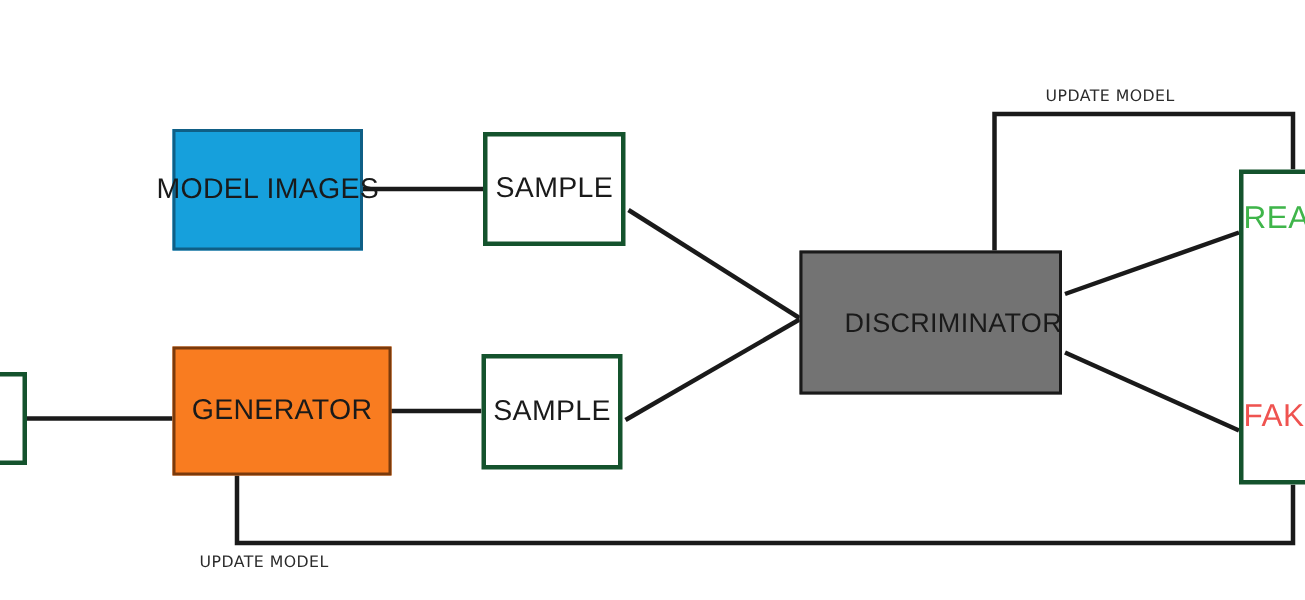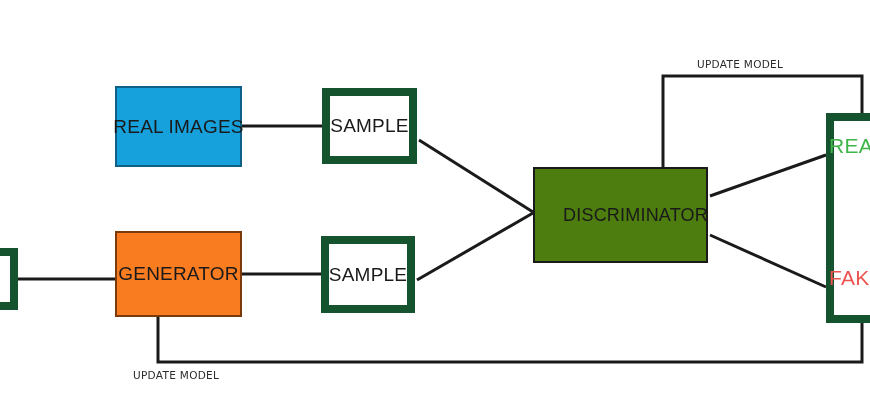--- a/index.html
+++ b/index.html
@@ -21,21 +21,21 @@
     top: 0;
     width: 870px;
     height: 400px;
   }
   .node {
     position: absolute;
     box-sizing: border-box;
     display: flex;
     align-items: center;
     justify-content: center;
-    border: 8px solid #14532d;
+    border: 3px solid #14532d;
     background: #ffffff;
     color: #1a1a1a;
     font-size: 19px;
     letter-spacing: 0.2px;
     white-space: nowrap;
     z-index: 3;
   }
   .node.tinted {
     border-width: 2px;
   }
@@ -56,21 +56,21 @@
     position: absolute;
     font-size: 21px;
     letter-spacing: 0.3px;
     white-space: nowrap;
     z-index: 5;
   }
 
   
   #noise-box       { left: -48px; top: 248px; width: 66px;  height: 62px;  }
   #real-images-box { left: 115px; top: 86px;  width: 127px; height: 81px;  }
-  #generator-box   { left: 115px; top: 231px; width: 127px; height: 86px;  }
+  #generator-box   { left: 115px; top: 231px; width: 146px; height: 86px;  }
   #sample-real-box { left: 322px; top: 88px;  width: 95px;  height: 76px;  }
   #sample-fake-box { left: 321px; top: 236px; width: 94px;  height: 77px;  }
   #discriminator-box { left: 533px; top: 167px; width: 175px; height: 96px; font-size: 18px; }
   #verdict-box     { left: 826px; top: 113px; width: 120px; height: 210px; }
 
   #label-update-discriminator { left: 697px; top: 58px; }
   #label-update-generator     { left: 133px; top: 369px; }
 
   #verdict-real { left: 829px; top: 134px; }
   #verdict-fake { left: 829px; top: 266px; }
@@ -101,36 +101,36 @@
 
       <polyline points="862,323 862,362 158,362 158,317"></polyline>
     </g>
   </svg>
 
   <div class="node" id="noise-box">
     
   </div>
 
   <div class="node tinted" id="real-images-box" style="background:#16a0dc;border-color:#0f5f86;">
-    <span class="node-label">REAL IMAGES</span>
+    <span class="node-label">MODEL IMAGES</span>
   </div>
 
   <div class="node tinted" id="generator-box" style="background:#f97c20;border-color:#7a3a0c;">
     <span class="node-label">GENERATOR</span>
   </div>
 
   <div class="node" id="sample-real-box">
     <span class="node-label">SAMPLE</span>
   </div>
 
   <div class="node" id="sample-fake-box">
     <span class="node-label">SAMPLE</span>
   </div>
 
-  <div class="node tinted" id="discriminator-box" style="background:#4d7c0f;border-color:#1a1a1a;padding-left:30px;">
+  <div class="node tinted" id="discriminator-box" style="background:#737373;border-color:#1a1a1a;padding-left:30px;">
     <span class="node-label">DISCRIMINATOR</span>
   </div>
 
   <div class="node" id="verdict-box"></div>
 
   <span class="verdict" id="verdict-real" style="color:#3fb54a;">REAL</span>
 
   <span class="verdict" id="verdict-fake" style="color:#ef5350;">FAKE</span>
 
   <span class="wire-label" id="label-update-discriminator">UPDATE MODEL</span>

